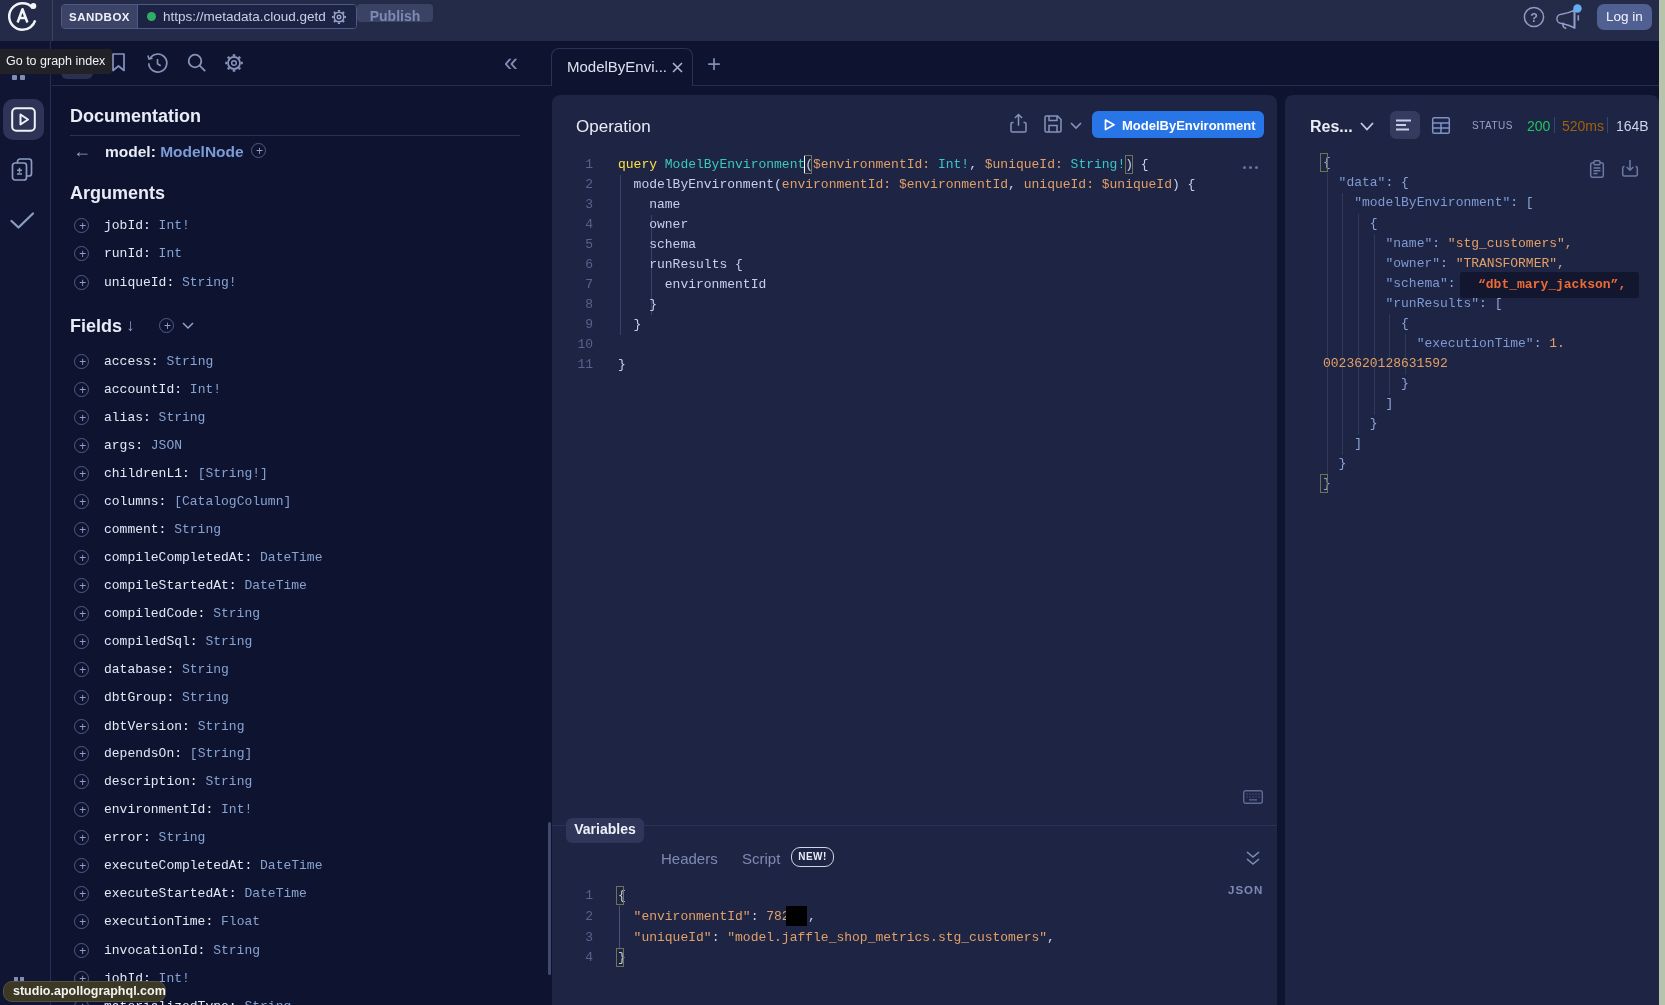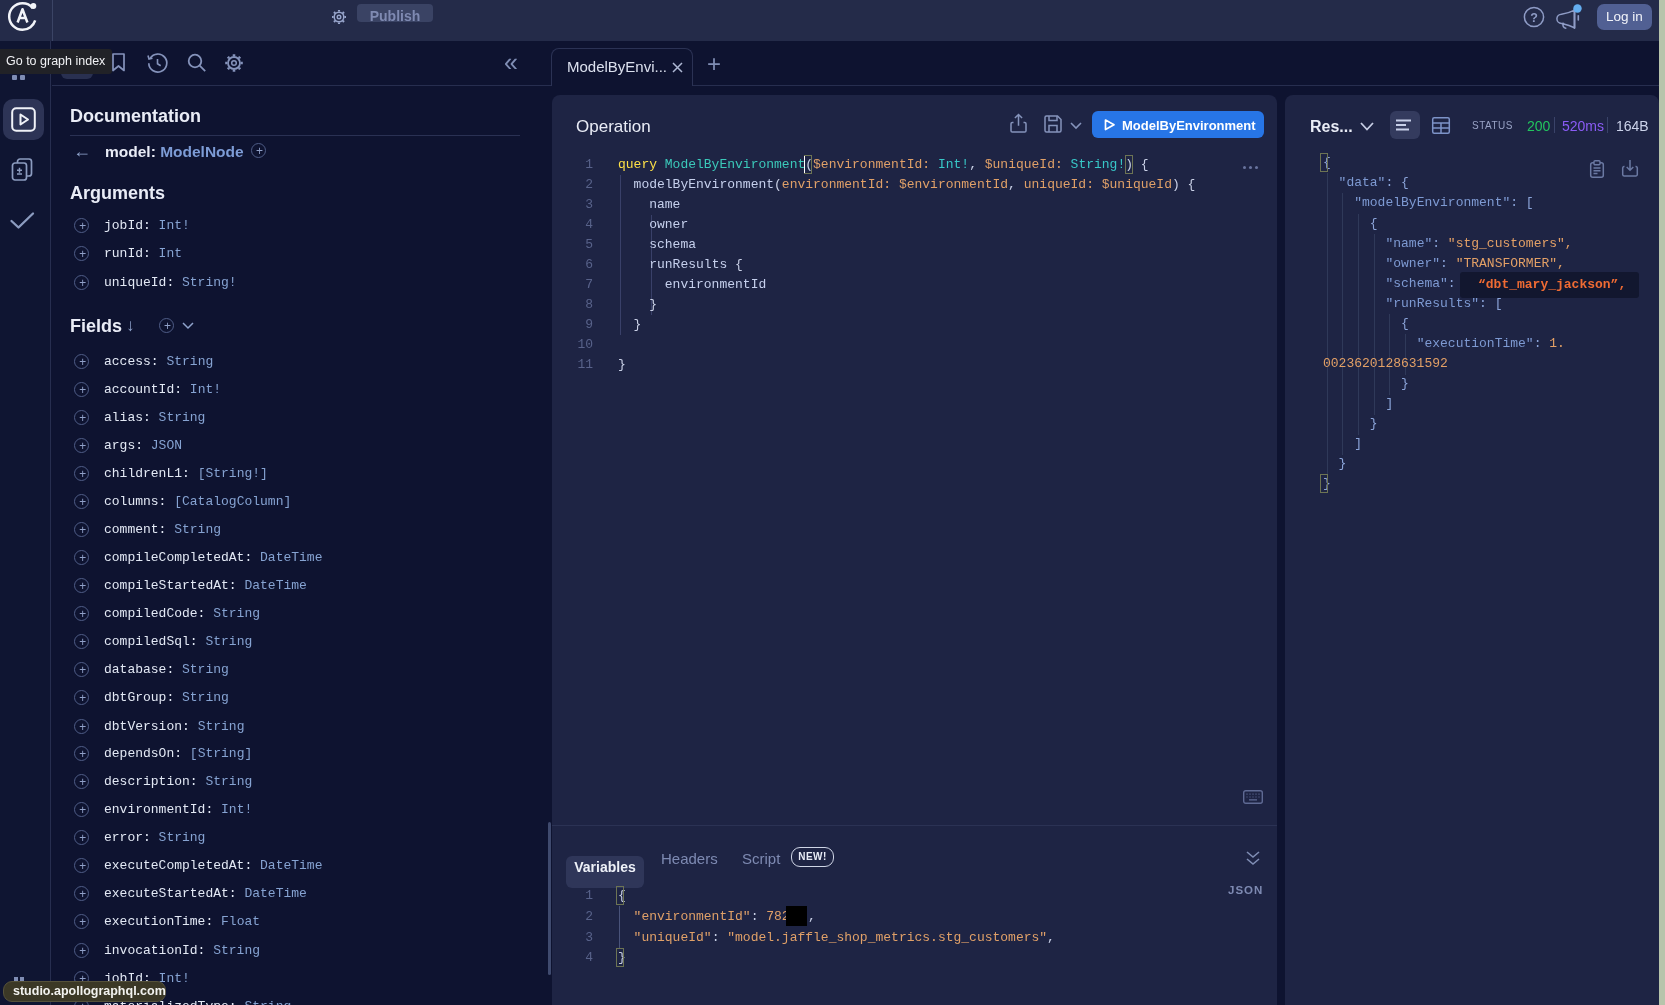--- a/index.html
+++ b/index.html
@@ -51,20 +51,27 @@
 #bubble{position:absolute;left:3px;top:981px;width:163px;height:21px;background:#3b3826;border:1px solid #55513a;border-radius:9px;color:#f2f2ef;font-size:12.5px;font-weight:bold;line-height:19px;padding-left:9px}
 svg{position:absolute;overflow:visible}
 </style>
 </head>
 <body>
 <div id="app">
 <div id="side"></div>
 <div id="navact"></div>
 <div id="hdr"></div>
 <div id="hsep"></div>
+<div id="urlgrp">
+      <div id="sbx">SANDBOX</div>
+      <div id="urlin">
+        <span id="gdot"></span>
+        <span id="urltxt">https://metadata.cloud.getd</span>
+      </div>
+    </div>
 <div id="publish">Publish</div>
 <div id="login">Log in</div>
 
 <svg style="left:7px;top:1px" width="33" height="31">
       <circle cx="15.5" cy="15.5" r="13.3" fill="none" stroke="#f2f4f9" stroke-width="2.5" stroke-dasharray="70 13.6" stroke-dashoffset="-4"></circle>
       <circle cx="26.4" cy="5" r="2.9" fill="#f2f4f9"></circle>
       <path d="M10.6 21.5L15.5 8.2L20.4 21.5M12.4 17.1h6.2" fill="none" stroke="#f2f4f9" stroke-width="2.5" stroke-linejoin="round"></path>
     </svg>
 
 <svg style="left:331px;top:9px" width="16" height="16">
@@ -180,21 +187,21 @@
 <div class="cl" style="left:618px;top:355px"><span class="pu">}</span></div>
 <div class="bb" style="left:804px;top:155px"></div>
 <div class="abs" style="left:803.5px;top:156px;width:1.5px;height:17px;background:#fff"></div>
 <div class="bb" style="left:1125px;top:155px"></div>
 
 <svg style="left:1243px;top:790px" width="20" height="14">
       <rect x="0.7" y="0.7" width="18.6" height="12.6" rx="2" fill="none" stroke="#5f6a94" stroke-width="1.4"></rect>
       <path d="M3.5 4.2h1M6.5 4.2h1M9.5 4.2h1M12.5 4.2h1M15.5 4.2h1M3.5 7h1M6.5 7h1M9.5 7h1M12.5 7h1M15.5 7h1M6 9.8h8" stroke="#5f6a94" stroke-width="1.2"></path>
     </svg>
 <div class="abs" style="left:552px;top:825px;width:725px;height:1px;background:#2b3254"></div>
-<div class="abs" style="left:566px;top:856px;width:78px;height:32px;background:#2f3659;border-radius:6px;color:#eef1f8;font-size:14px;font-weight:bold;text-align:center;line-height:23px">Variables</div>
+<div class="abs" style="left:566px;top:818px;width:78px;height:25px;background:#2f3659;border-radius:6px;color:#eef1f8;font-size:14px;font-weight:bold;text-align:center;line-height:23px">Variables</div>
 <div class="abs" style="left:661px;top:850px;color:#7e8ab2;font-size:15px">Headers</div>
 <div class="abs" style="left:742px;top:850px;color:#7e8ab2;font-size:15px">Script</div>
 <div class="abs" style="left:791px;top:847px;width:43px;height:20px;border:1.5px solid #cfd5e6;border-radius:9px;color:#e8ecf6;font-size:10px;font-weight:bold;text-align:center;line-height:18px;letter-spacing:.5px">NEW!</div>
 <svg style="left:1246px;top:851px" width="14" height="16">
       <polyline points="1,1 7,6 13,1" fill="none" stroke="#7f8db4" stroke-width="1.6"></polyline>
       <polyline points="1,8 7,13 13,8" fill="none" stroke="#7f8db4" stroke-width="1.6"></polyline>
     </svg>
 <div class="abs" style="left:1228px;top:884px;color:#7e8ab2;font-size:11.5px;font-weight:bold;letter-spacing:1px">JSON</div>
 <div class="ln" style="left:553px;top:886px">1</div>
 <div class="ln" style="left:553px;top:907px">2</div>
@@ -219,21 +226,21 @@
 <svg style="left:1396px;top:119px" width="18" height="13">
       <path d="M0 1.5h15M0 6h10M0 10.5h13" stroke="#c7cfe8" stroke-width="2"></path>
     </svg>
 <svg style="left:1432px;top:117px" width="18" height="17">
       <rect x="0.7" y="0.7" width="16.6" height="15.6" rx="1.5" fill="none" stroke="#7d93c8" stroke-width="1.5"></rect>
       <path d="M0.7 6h16.6M9 6v10.3M0.7 11h16.6" stroke="#7d93c8" stroke-width="1.5"></path>
     </svg>
 <div class="abs" style="left:1472px;top:120px;color:#98a2c5;font-size:10px;letter-spacing:.5px">STATUS</div>
 <div class="abs" style="left:1527px;top:118px;color:#22c55e;font-size:14px">200</div>
 <div class="abs" style="left:1554px;top:117px;width:1px;height:16px;background:#3a4369"></div>
-<div class="abs" style="left:1562px;top:118px;color:#8b5cf6;font-size:14px">520ms</div>
+<div class="abs" style="left:1562px;top:118px;color:#a16207;font-size:14px">520ms</div>
 <div class="abs" style="left:1607px;top:117px;width:1px;height:16px;background:#3a4369"></div>
 <div class="abs" style="left:1616px;top:118px;color:#ccd3ea;font-size:14px">164B</div>
 <svg style="left:1590px;top:160px" width="14" height="18">
       <rect x="0.7" y="2.7" width="12.6" height="14.6" rx="2" fill="none" stroke="#6b79a3" stroke-width="1.5"></rect>
       <rect x="4" y="0.7" width="6" height="4" rx="1" fill="#1e2444" stroke="#6b79a3" stroke-width="1.4"></rect>
       <path d="M3.5 8h7M3.5 10.8h7M3.5 13.5h4" stroke="#6b79a3" stroke-width="1.4"></path>
     </svg>
 <svg style="left:1622px;top:160px" width="16" height="17">
       <path d="M2.5 6.5H2a1.5 1.5 0 0 0-1.3 1.4v6.8A1.5 1.5 0 0 0 2.2 16h11.6a1.5 1.5 0 0 0 1.5-1.5V7.9a1.5 1.5 0 0 0-1.3-1.4h-0.5" fill="none" stroke="#6b79a3" stroke-width="1.5"></path>
       <path d="M8 0v9.5M4.7 7L8 10.3 11.3 7" fill="none" stroke="#6b79a3" stroke-width="1.5"></path>

